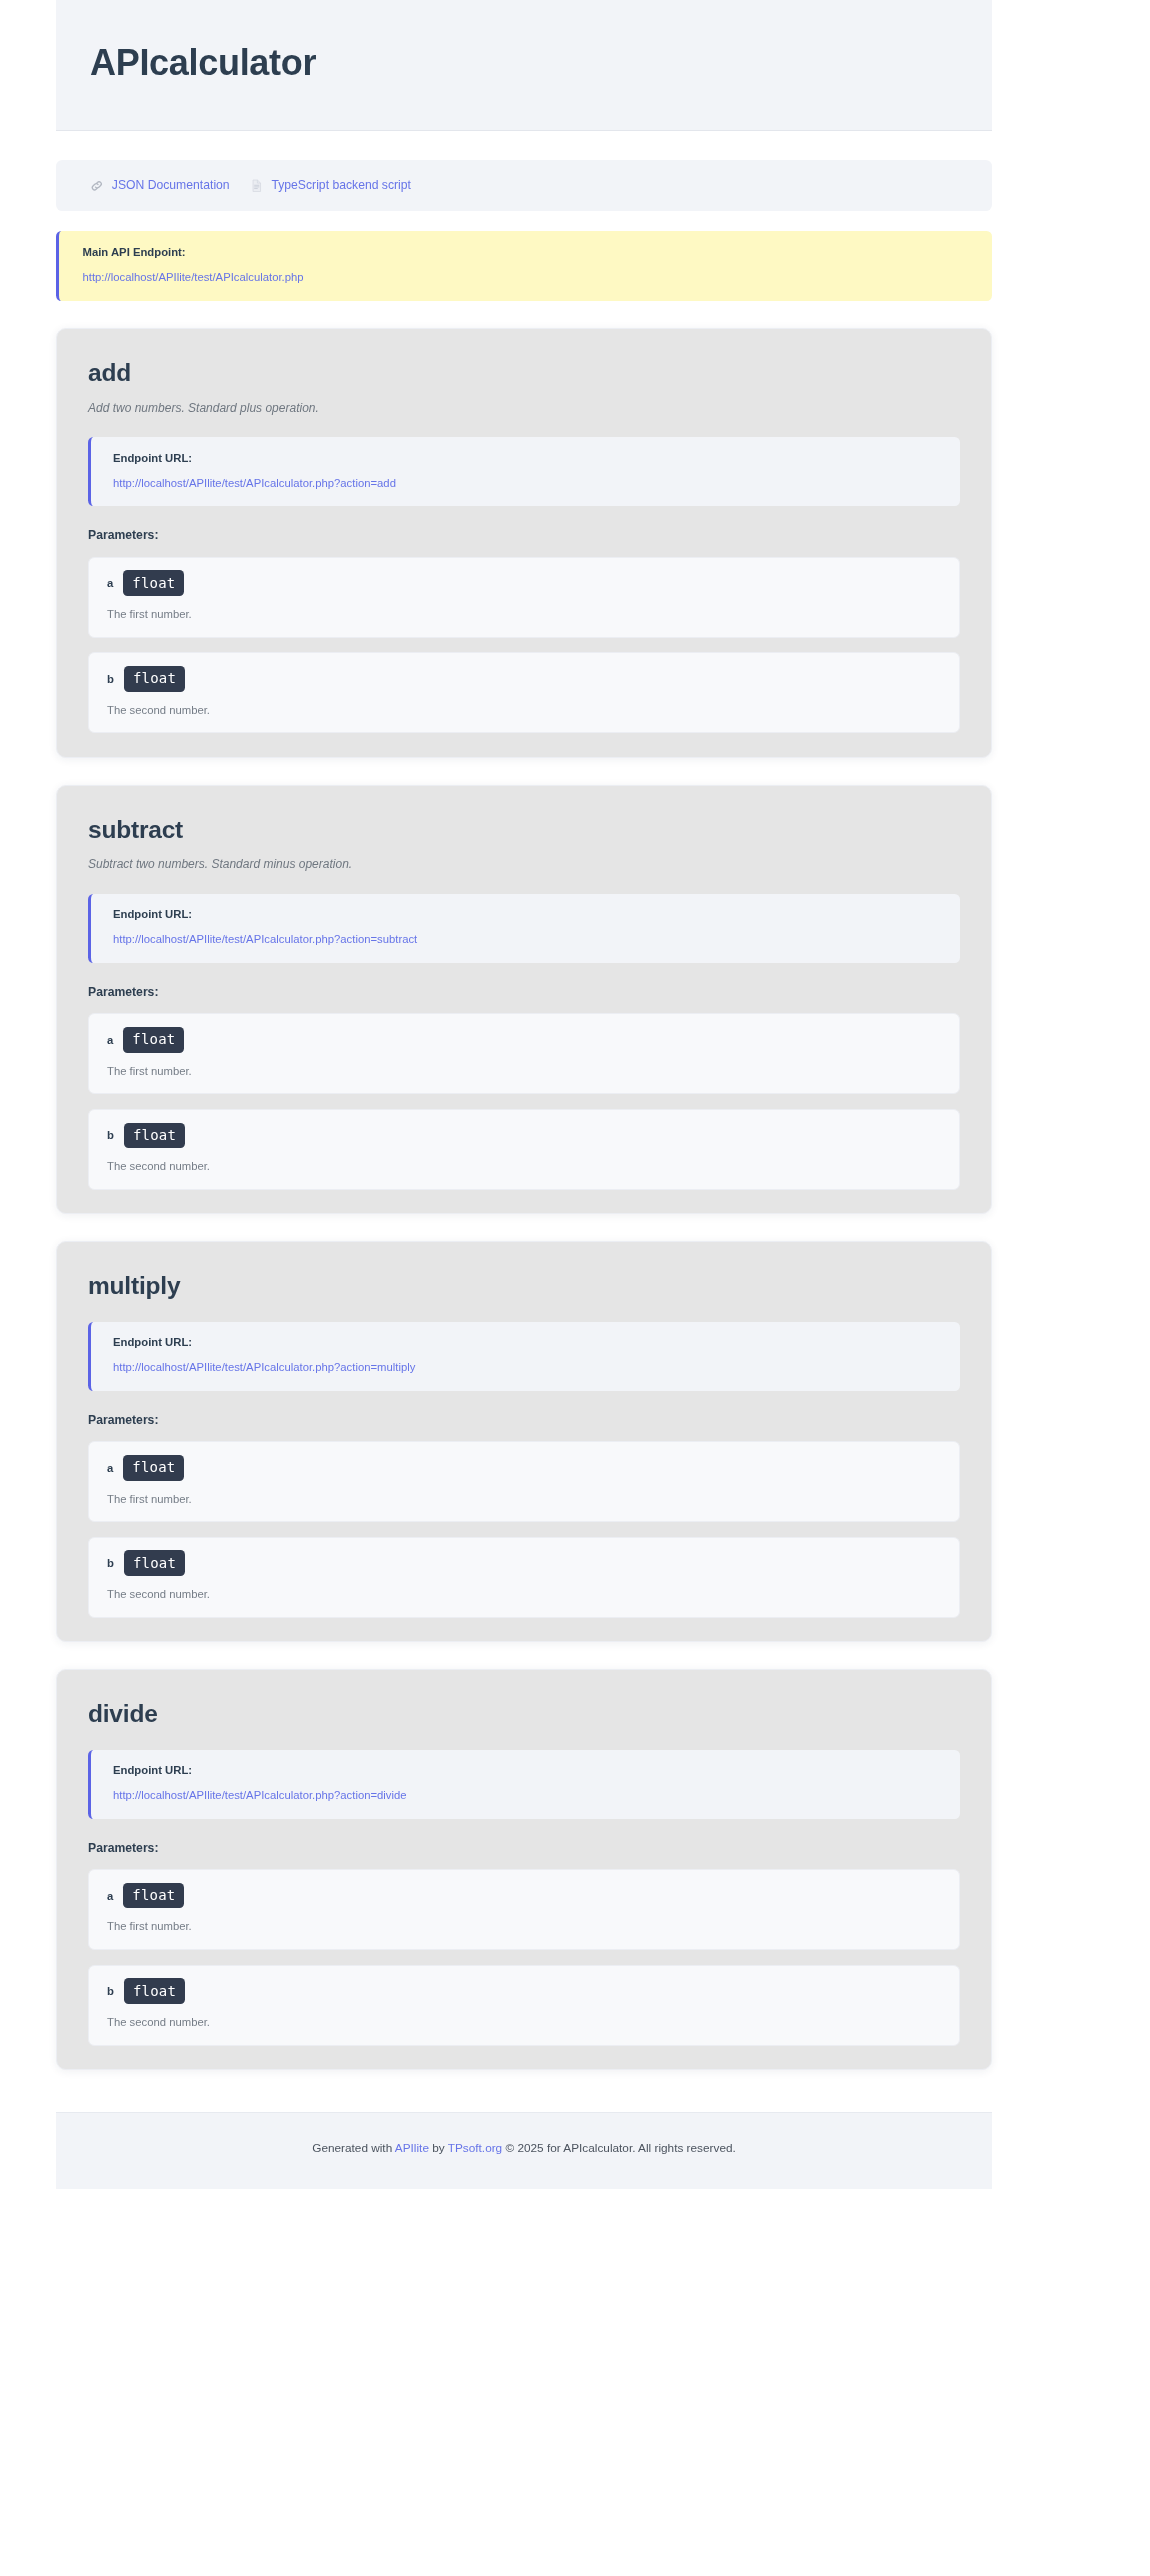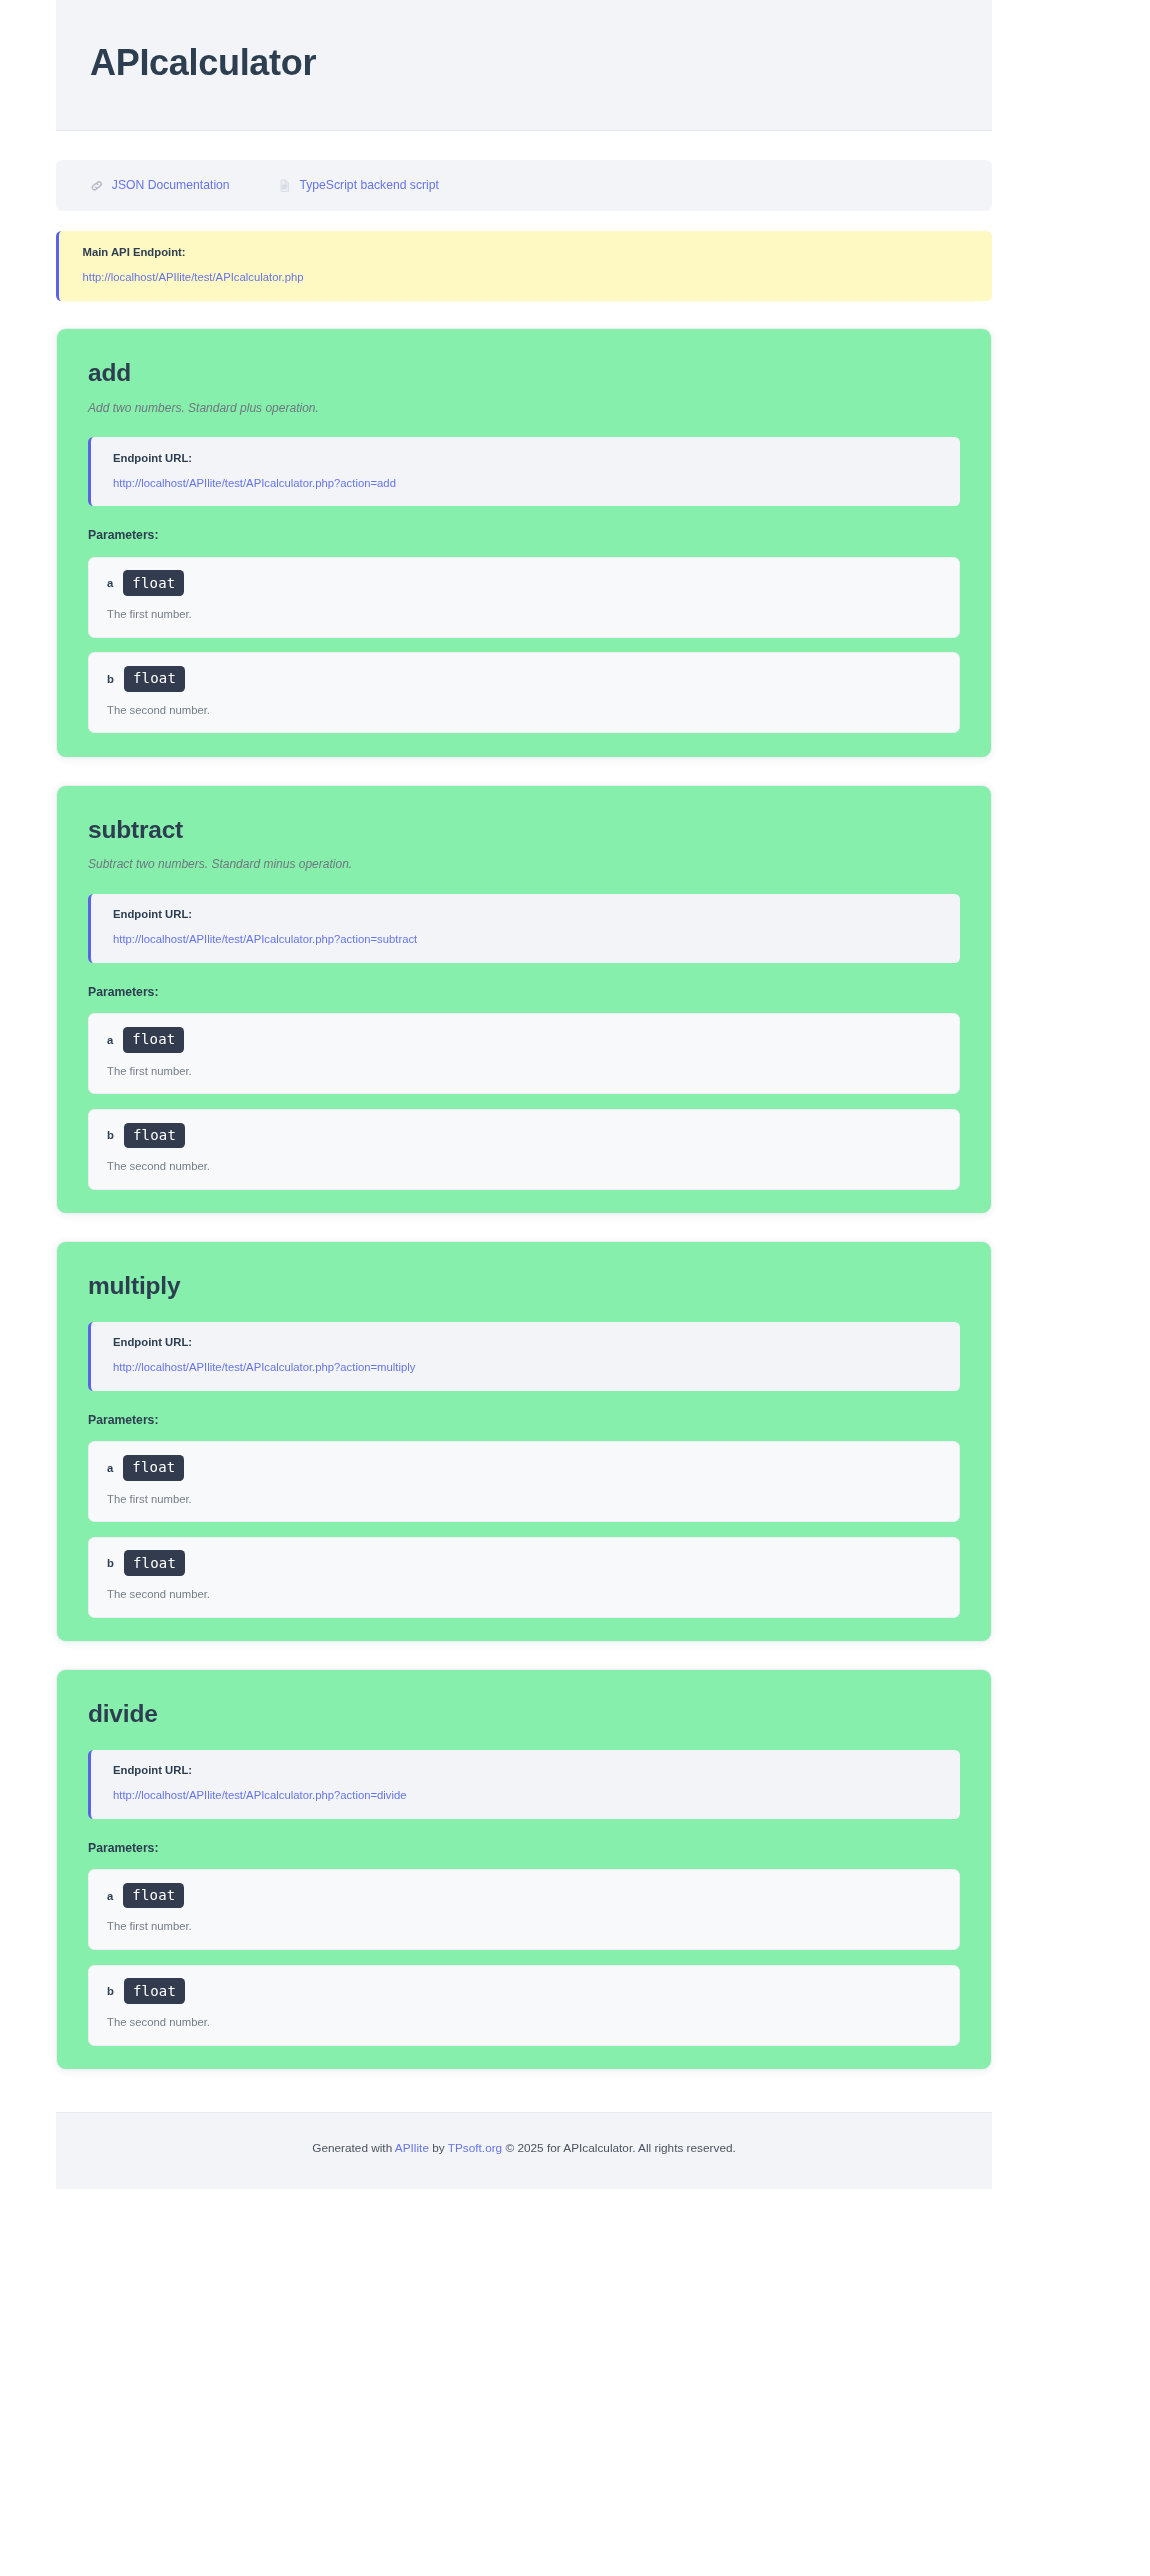--- a/index.html
+++ b/index.html
@@ -39,21 +39,21 @@
   }
 
   
   .linkbar {
     margin: 29px 56px 0 56px;
     background: #f2f4f8;
     border-radius: 6.3px;
     padding: 15.4px 34px;
     display: flex;
     align-items: center;
-    gap: 48px;
+    gap: 20px;
     min-height: 51px;
     text-align: center;
   }
   .doclink {
     display: inline-flex;
     align-items: center;
     gap: 8.2px;
     font-size: 12.2px;
     color: #6674e8;
     text-decoration: none;
@@ -81,21 +81,21 @@
     color: #6674e8;
     text-decoration: none;
     word-break: break-all;
   }
 
   
   .cards { padding-bottom: 3.6px; }
 
   .card {
     margin: 27px 56px 0 56px;
-    background: #86efac;
+    background: #e5e5e5;
     border: 0.9px solid #eceef3;
     border-radius: 10px;
     box-shadow: 0 1.8px 8.2px rgba(35,45,70,0.065);
     padding: 29px 31px 23.5px 31px;
   }
 
   .method-name {
     font-size: 24.5px;
     font-weight: 700;
     color: #2d3e50;

